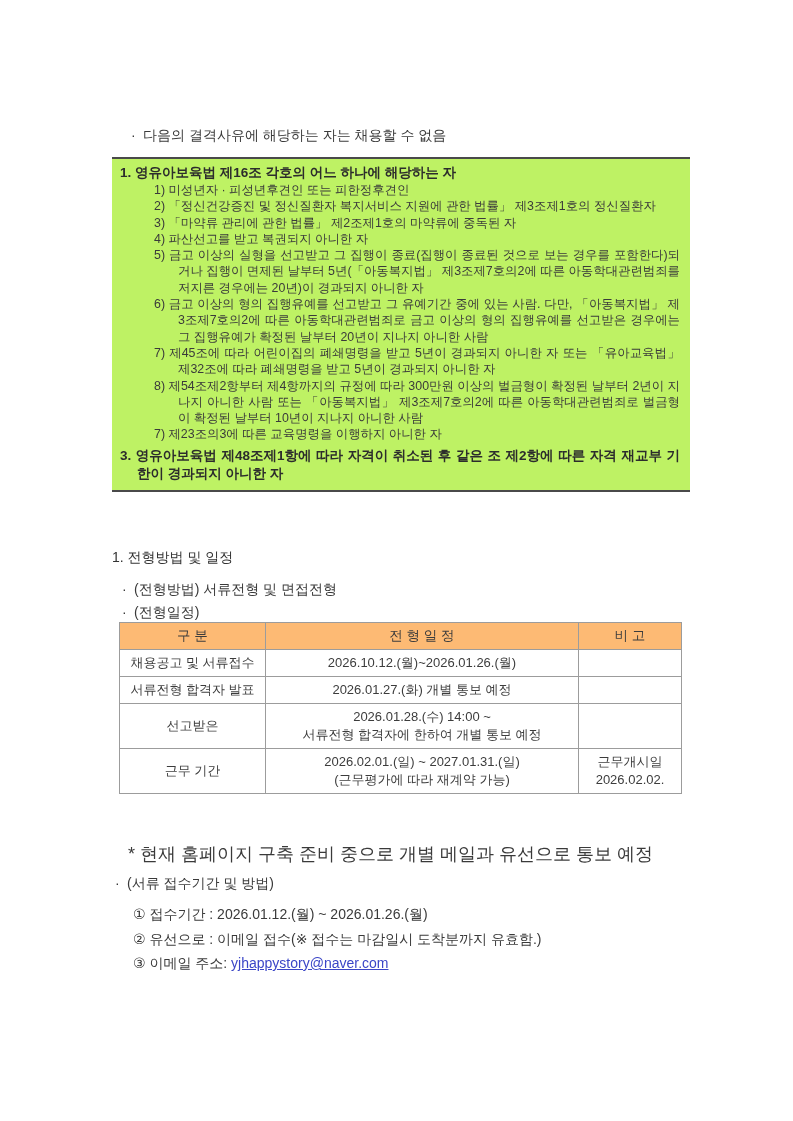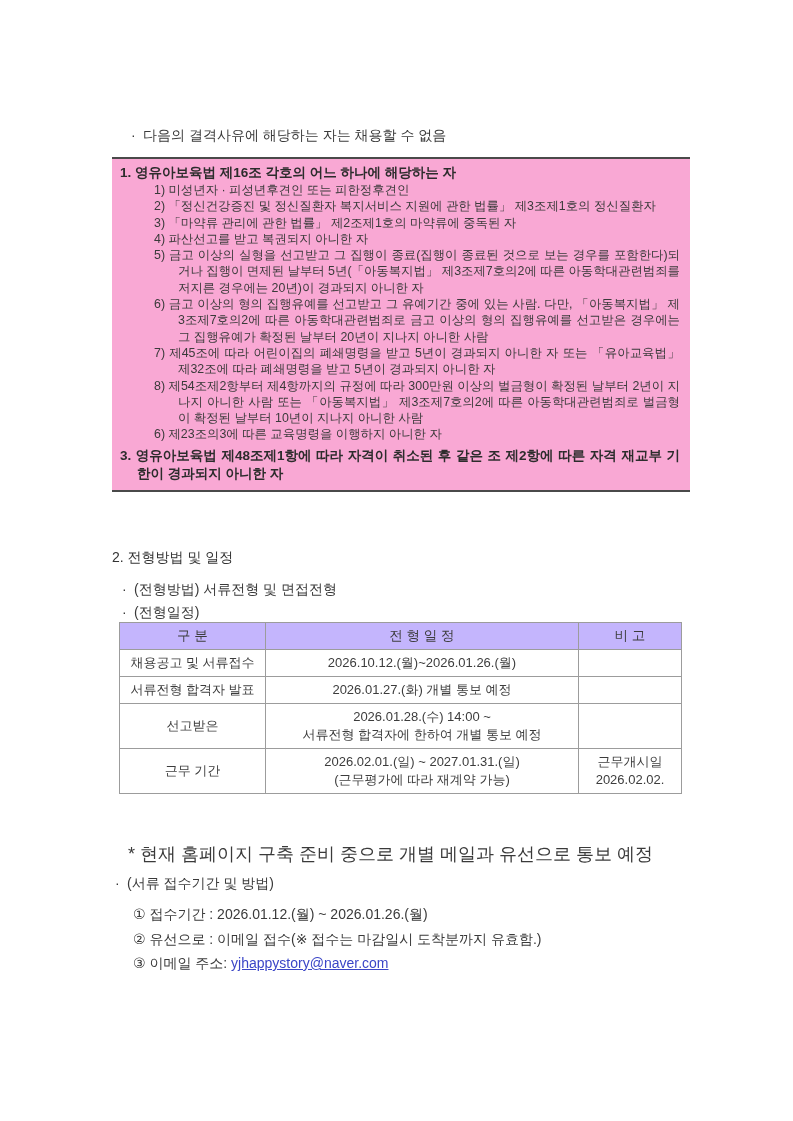--- a/index.html
+++ b/index.html
@@ -6,37 +6,37 @@
   body { width:793px; height:1121px; font-family:"Liberation Sans","DejaVu Sans",sans-serif; color:#3a3a3a; }
   .page { position:relative; width:793px; height:1121px; background:#ffffff; overflow:hidden; }
 
   .bullet-line { position:absolute; display:flex; font-size:14px; color:#3a3a3a; }
   .bullet-line .mark { width:12px; flex:0 0 12px; text-align:left; }
 
   .intro { top:127px; left:131px; }
 
   
   .disq-box { position:absolute; top:157px; left:112px; width:578px; box-sizing:border-box;
-    background:#f9a8d4; border-top:2px solid #4a4a4a; border-bottom:2px solid #4a4a4a;
+    background:#bef264; border-top:2px solid #4a4a4a; border-bottom:2px solid #4a4a4a;
     padding:5px 10px 7px 8px; }
   .box-title { font-weight:bold; font-size:13.5px; line-height:18px; color:#2c2c2c;
     padding-left:17px; text-indent:-17px; margin-top:4px; text-align:justify; word-break:break-all; }
   .box-title:first-child { margin-top:0; }
   .box-item { font-size:12.4px; line-height:16.3px; color:#3a3a3a;
     padding-left:26px; text-indent:-24px; text-align:justify; word-break:break-all;margin-left:32px; }
 
   .sec2-heading { position:absolute; top:549px; left:112px; font-size:14px; color:#333333; }
   .sec2-b1 { top:581px; left:122px; }
   .sec2-b2 { top:604px; left:122px; }
 
   table.sched { position:absolute; top:622px; left:119px; width:562px;
     border-collapse:collapse; table-layout:fixed; }
   table.sched th, table.sched td { border:1px solid #9c9c9c; text-align:center;
     vertical-align:middle; color:#3c3c3c; padding:4px 2px; }
-  table.sched th { background:#c4b5fd; font-weight:normal; font-size:13.5px; height:18px; line-height:18px; }
+  table.sched th { background:#fdba74; font-weight:normal; font-size:13.5px; height:18px; line-height:18px; }
   table.sched td { font-size:13px; line-height:18px; }
   table.sched td .cell-line { display:block; }
 
   .footnote { position:absolute; top:842px; left:128px; font-size:18px; color:#3a3a3a; }
 
   .app-block { position:absolute; top:875px; left:115px; font-size:14px; color:#3a3a3a; }
   .app-items { margin:9px 0 0 18px; }
   .app-item { line-height:24.5px; }
   .email-link { color:#3a45c7; text-decoration:underline; cursor:pointer; }
 </style>
@@ -53,25 +53,25 @@
   <div class="disq-box">
       <div class="box-title">1. 영유아보육법 제16조 각호의 어느 하나에 해당하는 자</div>
       <div class="box-item">1) 미성년자 · 피성년후견인 또는 피한정후견인</div>
       <div class="box-item">2) 「정신건강증진 및 정신질환자 복지서비스 지원에 관한 법률」 제3조제1호의 정신질환자</div>
       <div class="box-item">3) 「마약류 관리에 관한 법률」 제2조제1호의 마약류에 중독된 자</div>
       <div class="box-item">4) 파산선고를 받고 복권되지 아니한 자</div>
       <div class="box-item">5) 금고 이상의 실형을 선고받고 그 집행이 종료(집행이 종료된 것으로 보는 경우를 포함한다)되거나 집행이 면제된 날부터 5년(「아동복지법」 제3조제7호의2에 따른 아동학대관련범죄를 저지른 경우에는 20년)이 경과되지 아니한 자</div>
       <div class="box-item">6) 금고 이상의 형의 집행유예를 선고받고 그 유예기간 중에 있는 사람. 다만, 「아동복지법」 제3조제7호의2에 따른 아동학대관련범죄로 금고 이상의 형의 집행유예를 선고받은 경우에는 그 집행유예가 확정된 날부터 20년이 지나지 아니한 사람</div>
       <div class="box-item">7) 제45조에 따라 어린이집의 폐쇄명령을 받고 5년이 경과되지 아니한 자 또는 「유아교육법」 제32조에 따라 폐쇄명령을 받고 5년이 경과되지 아니한 자</div>
       <div class="box-item">8) 제54조제2항부터 제4항까지의 규정에 따라 300만원 이상의 벌금형이 확정된 날부터 2년이 지나지 아니한 사람 또는 「아동복지법」 제3조제7호의2에 따른 아동학대관련범죄로 벌금형이 확정된 날부터 10년이 지나지 아니한 사람</div>
-      <div class="box-item">6) 제23조의3에 따른 교육명령을 이행하지 아니한 자</div>
+      <div class="box-item">7) 제23조의3에 따른 교육명령을 이행하지 아니한 자</div>
       <div class="box-title">3. 영유아보육법 제48조제1항에 따라 자격이 취소된 후 같은 조 제2항에 따른 자격 재교부 기한이 경과되지 아니한 자</div>
     </div>
 
-  <div class="sec2-heading">2. 전형방법 및 일정</div>
+  <div class="sec2-heading">1. 전형방법 및 일정</div>
 
   <div class="bullet-line sec2-b1">
     <span class="mark">·</span>
     <span>(전형방법) 서류전형 및 면접전형</span>
   </div>
   <div class="bullet-line sec2-b2">
     <span class="mark">·</span>
     <span>(전형일정)</span>
   </div>
 

